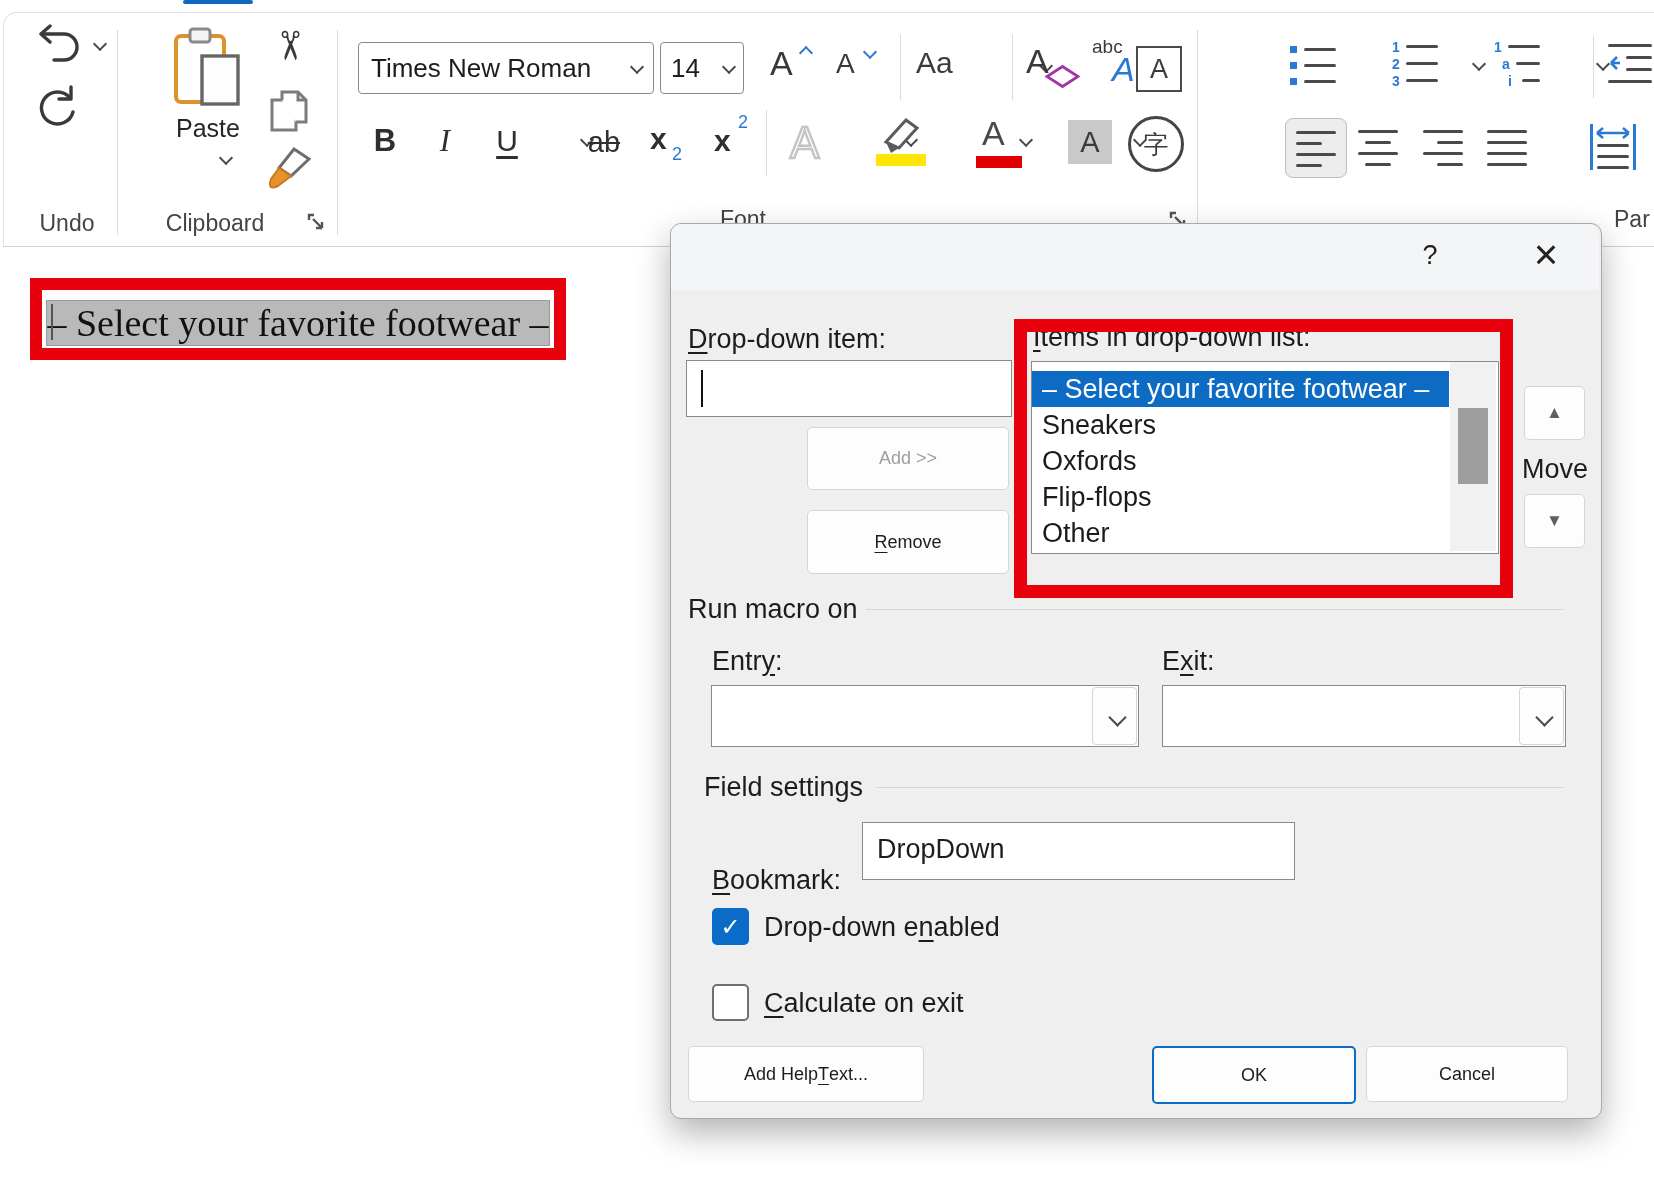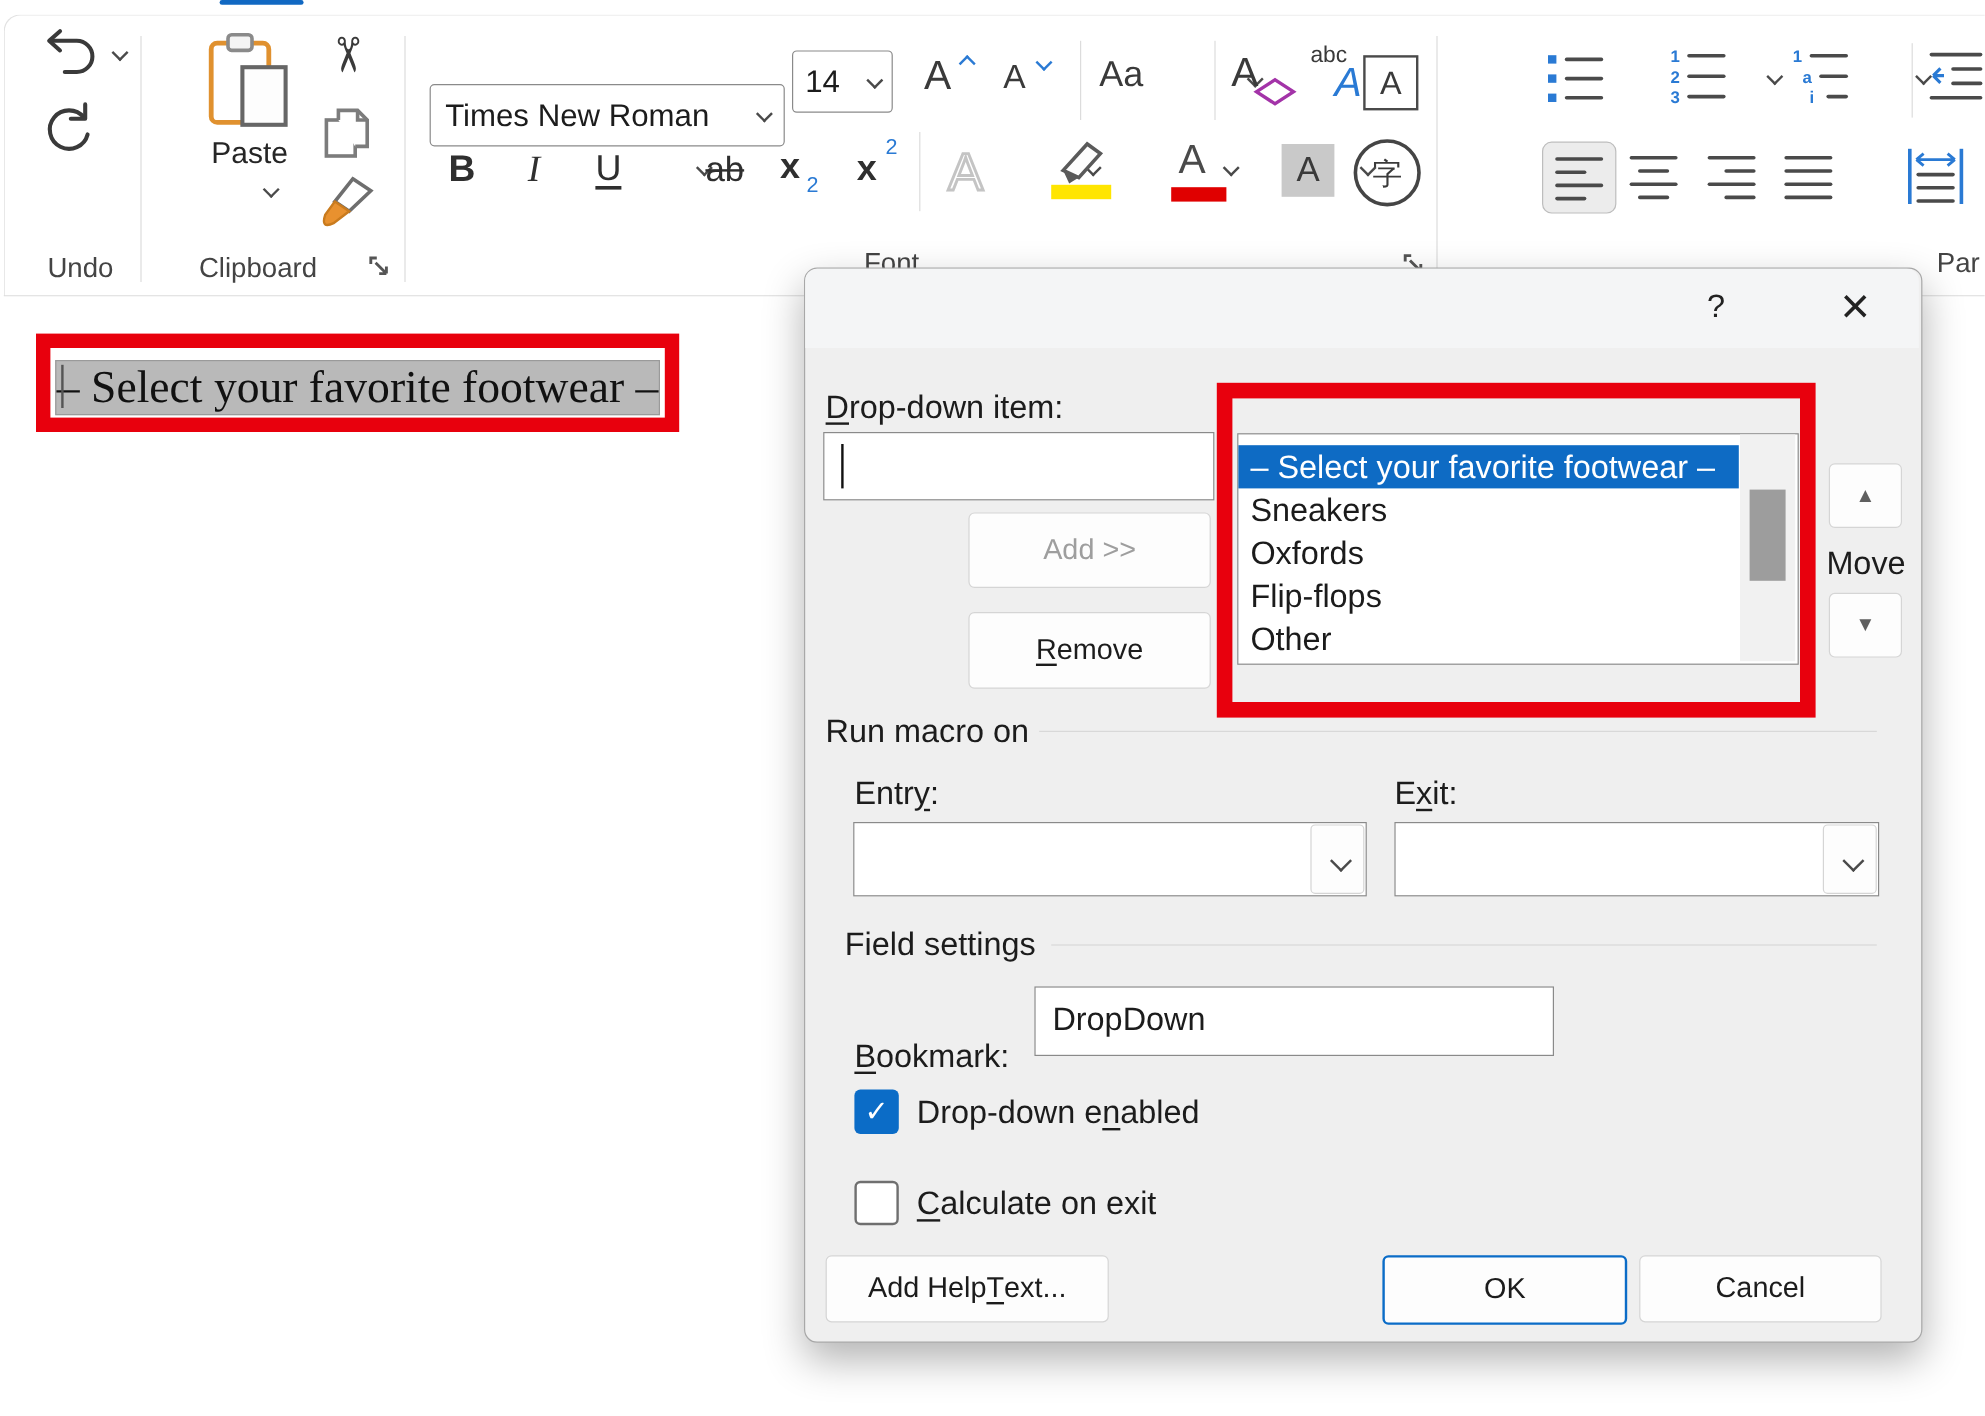--- a/index.html
+++ b/index.html
@@ -31,21 +31,21 @@
     display:flex;align-items:center;justify-content:center;}
   
   .dialog{left:670px;top:223px;width:930px;height:894px;background:#efefef;
     border:1px solid #a8a8a8;border-radius:11px;box-shadow:0 14px 34px rgba(0,0,0,.30);}
   .dlg-titlebar{left:671px;top:224px;width:928px;height:66px;background:#f4f5f6;
     border-radius:10px 10px 0 0;}
   .lbl{font-size:27px;color:#1c1c1c;white-space:nowrap;}
   .mn{text-decoration:underline;text-underline-offset:4px;}
   .tbox{background:#fff;border:1px solid #8a8a8a;}
   .btn{background:#fdfdfd;border:1px solid #d5d5d5;border-radius:5px;
-    display:flex;align-items:center;justify-content:center;font-size:24px;color:#1c1c1c;}
+    display:flex;align-items:center;justify-content:center;font-size:18px;color:#1c1c1c;}
   .btn.disabled{color:#9e9e9e;}
   .btn.default{border:2px solid #0b6cc7;}
   .divider{height:1px;background:#d8d8d8;}
   .listrow{position:absolute;left:1032px;width:417px;height:36px;font-size:27px;
     display:flex;align-items:center;padding-left:10px;box-sizing:border-box;color:#1b1b1b;}
   .listrow.selected{background:#0e6bc4;color:#fff;}
   .cb{width:37px;height:37px;border-radius:5px;box-sizing:border-box;}
   .cb.checked{background:#0b6cc7;color:#fff;font-size:24px;}
   .cb.unchecked{background:#fff;border:2px solid #6f6f6f;}
   svg{display:block;}
@@ -106,21 +106,21 @@
   </div>
   <div class="abs glabel ctr" style="left:150px;top:210px;width:130px;height:26px;">Clipboard</div>
   <div class="abs" style="left:306px;top:212px;width:20px;height:20px;">
     <svg width="20" height="20" viewBox="0 0 20 20">
         <path d="M3 8 V3 H8" fill="none" stroke="#555" stroke-width="2.4"></path>
         <path d="M7 7 L16 16 M16 16 V10 M16 16 H10" fill="none" stroke="#555" stroke-width="2.4"></path>
       </svg>
   </div>
 
   
-  <div class="abs combo" style="left:358px;top:42px;width:294px;height:50px;margin-top:28px;">
+  <div class="abs combo" style="left:358px;top:42px;width:294px;height:50px;">
     <span style="font-size:26px;padding-left:12px;flex:1;">Times New Roman</span>
     <span class="chev" style="margin-right:8px;"></span>
   </div>
   <div class="abs combo" style="left:660px;top:42px;width:82px;height:50px;">
     <span style="font-size:26px;padding-left:10px;flex:1;">14</span>
     <span class="chev" style="margin-right:6px;"></span>
   </div>
   <div class="abs" style="left:768px;top:42px;width:54px;height:50px;">
     <span class="abs" style="left:2px;top:2px;font-size:34px;color:#3a3a3a;">A</span>
     <span class="abs chev blue up" style="left:30px;top:0px;"></span>
@@ -298,20 +298,21 @@
   <div class="abs tbox" style="left:686px;top:360px;width:324px;height:55px;">
     <span></span>
     <span class="abs" style="left:14px;top:9px;width:2px;height:37px;background:#111;"></span>
   </div>
 
   
   <div class="abs btn disabled" style="left:807px;top:427px;width:200px;height:61px;">Add &gt;&gt;</div>
   <div class="abs btn" style="left:807px;top:510px;width:200px;height:62px;"><span class="mn">R</span>emove</div>
 
   
+  <div class="abs lbl" style="left:1033px;top:322px;z-index:4;"><span class="mn">I</span>tems in drop-down list:</div>
 
   
   <div class="abs tbox" style="left:1031px;top:361px;width:466px;height:191px;"></div>
   <div id="items-list">
       <div class="listrow selected" style="top: 371px;">– Select your favorite footwear –</div>
       <div class="listrow" style="top: 407px;">Sneakers</div>
       <div class="listrow" style="top: 443px;">Oxfords</div>
       <div class="listrow" style="top: 479px;">Flip-flops</div>
       <div class="listrow" style="top: 515px;">Other</div>
     </div>

